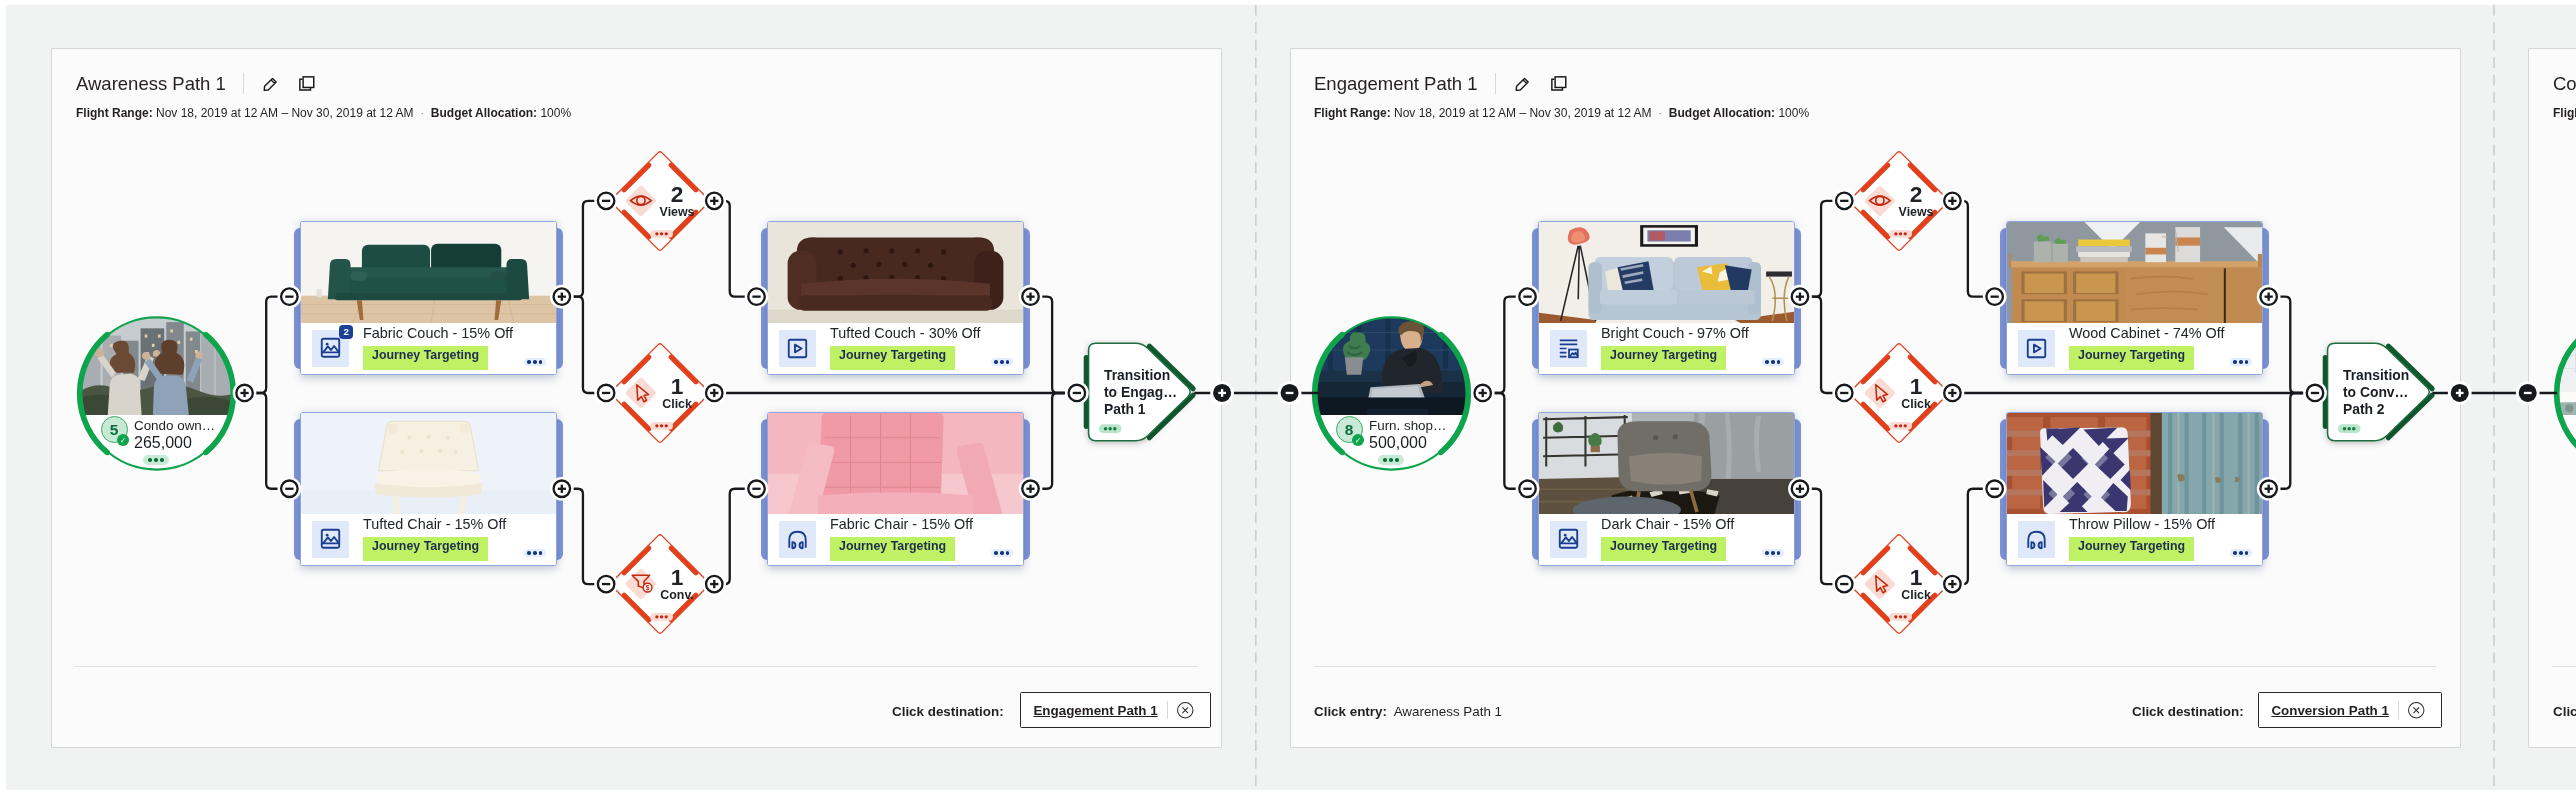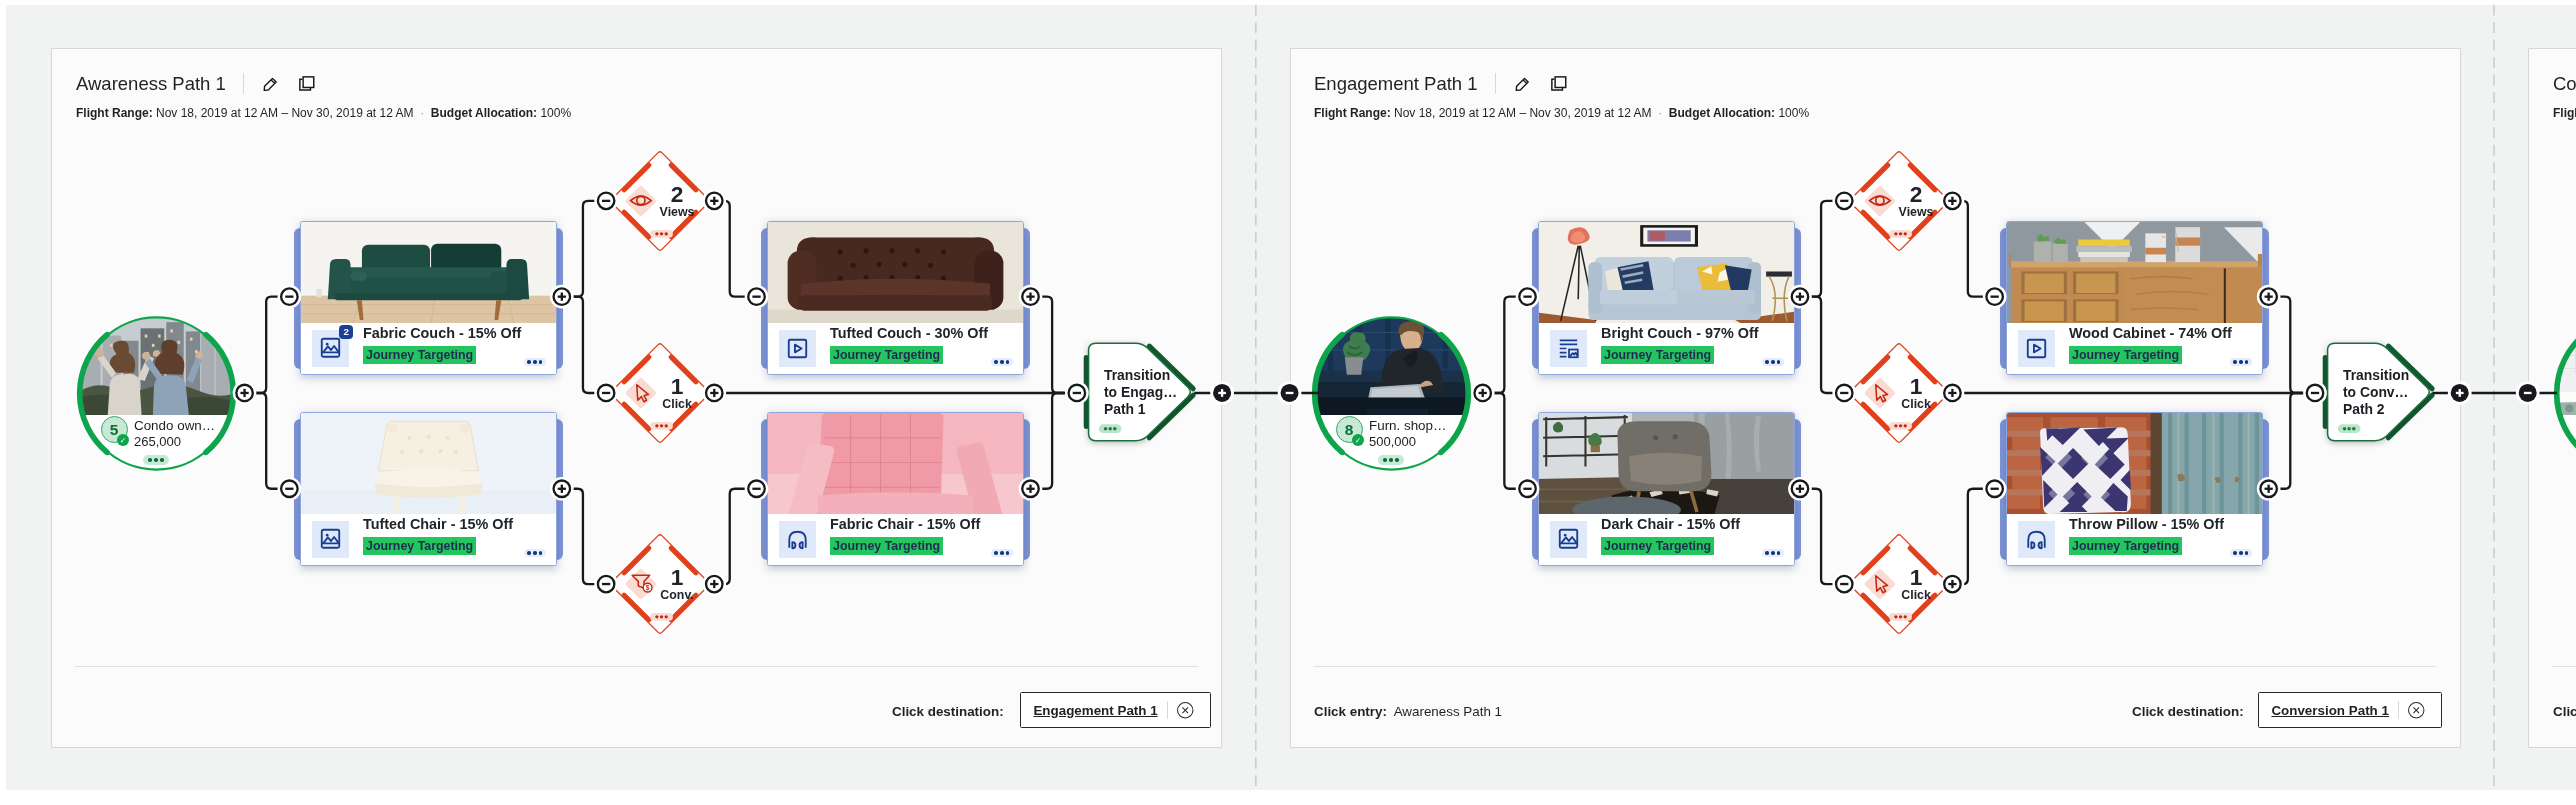--- a/index.html
+++ b/index.html
@@ -15,27 +15,27 @@
 .fbox{border:1px solid #26282b;border-radius:1.5px;background:#fff;display:flex;align-items:center;height:36px;padding:0 15.5px 0 12.4px}
 .fbox .lnk{font-weight:bold;text-decoration:underline;font-size:13.4px;color:#241f20}
 .fbox .vd{width:1px;height:18.5px;background:#d8d8d8;margin:0 8.2px 0 9.3px}
 .cardw{width:257px;height:154px}
 .bar{top:6.7px;height:141px;width:12.4px;border-radius:6.2px;background:#7e95d6}
 .card{width:257px;height:154px;background:#fff;border:1px solid #8ea5dd;border-radius:2.6px;box-shadow:0 2.6px 8.2px rgba(40,60,110,.28);overflow:hidden}
 .cimg{position:absolute;left:0;top:0;width:255px;height:101px}
 .crow{position:absolute;left:0;top:101px;width:255px;height:51px;background:#fff}
 .tile{position:absolute;left:11.3px;top:6.7px;width:37px;height:37px;background:#dfe9fa}
 .badge2{position:absolute;left:38px;top:2.1px;width:14.4px;height:14.4px;border-radius:4.1px;background:#1c4096;color:#fff;font-weight:bold;font-size:9.8px;text-align:center;line-height:14.4px}
-.ctitle{position:absolute;left:62px;top:1.5px;font-size:14.4px;font-weight:bold;color:#212529;white-space:nowrap}
-.chip{position:absolute;left:62px;top:23px;height:18px;background:#22c55e;color:#1f2c50;font-weight:bold;font-size:12.4px;line-height:18px;padding:0 3px;white-space:nowrap}
+.ctitle{position:absolute;left:62px;top:1.5px;font-size:14.4px;font-weight:normal;color:#212529;white-space:nowrap}
+.chip{position:absolute;left:62px;top:23px;height:24px;background:#bef264;color:#1f2c50;font-weight:bold;font-size:12.4px;line-height:18px;padding:0 9px;white-space:nowrap}
 .cdots{position:absolute;right:10.3px;bottom:7.7px;width:22px;height:8.2px;border-radius:4.1px;background:#e4edfc;display:flex;align-items:center;justify-content:center;gap:2.1px}
 .cdots i{width:3.6px;height:3.6px;border-radius:50%;background:#16357f;display:block}
 .acircle{width:152px;height:152px;border-radius:50%;background:#fff;overflow:hidden}
 .aname{font-size:13.4px;font-weight:normal;color:#1c1f24;white-space:nowrap}
-.acount{font-size:13px;color:#1c1f24;white-space:nowrap}
+.acount{font-size:16px;color:#1c1f24;white-space:nowrap}
 .apill{width:26px;height:10.3px;border-radius:5.2px;background:#c8e9d5;display:flex;align-items:center;justify-content:center;gap:2.6px}
 .apill i{width:3.6px;height:3.6px;border-radius:50%;background:#0a6e38;display:block}
 svg{display:block}
 </style></head><body>
 <div class="abs canvas"></div>
 <svg class="abs" style="left:0;top:0" width="3431" height="805" viewBox="0 0 6660 1563">
     <path d="M2437.5 9 V1532 M4841.5 9 V1532" stroke="#c9cdcf" stroke-width="3" stroke-dasharray="21 13" fill="none"></path>
   </svg>
 <div class="abs panel" style="left:51px;width:1171px"></div>
 <div class="abs panel" style="left:1290px;width:1171px"></div>

